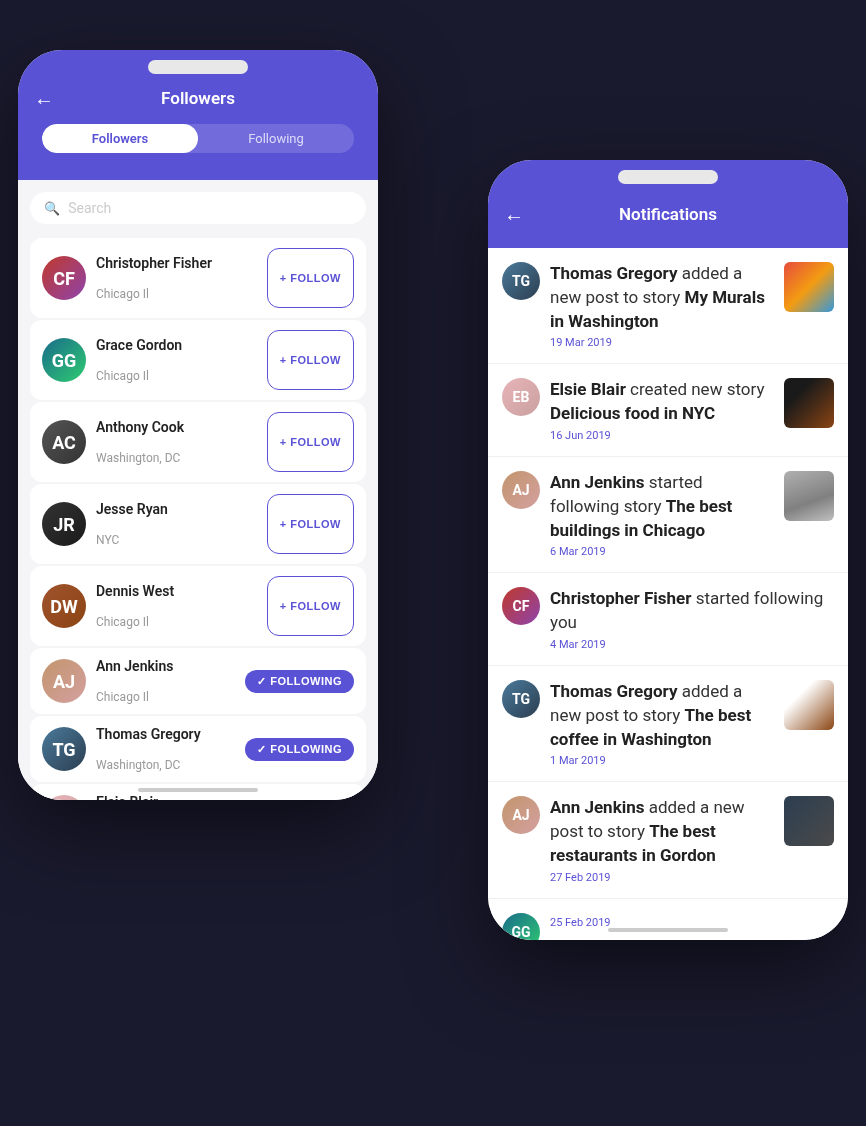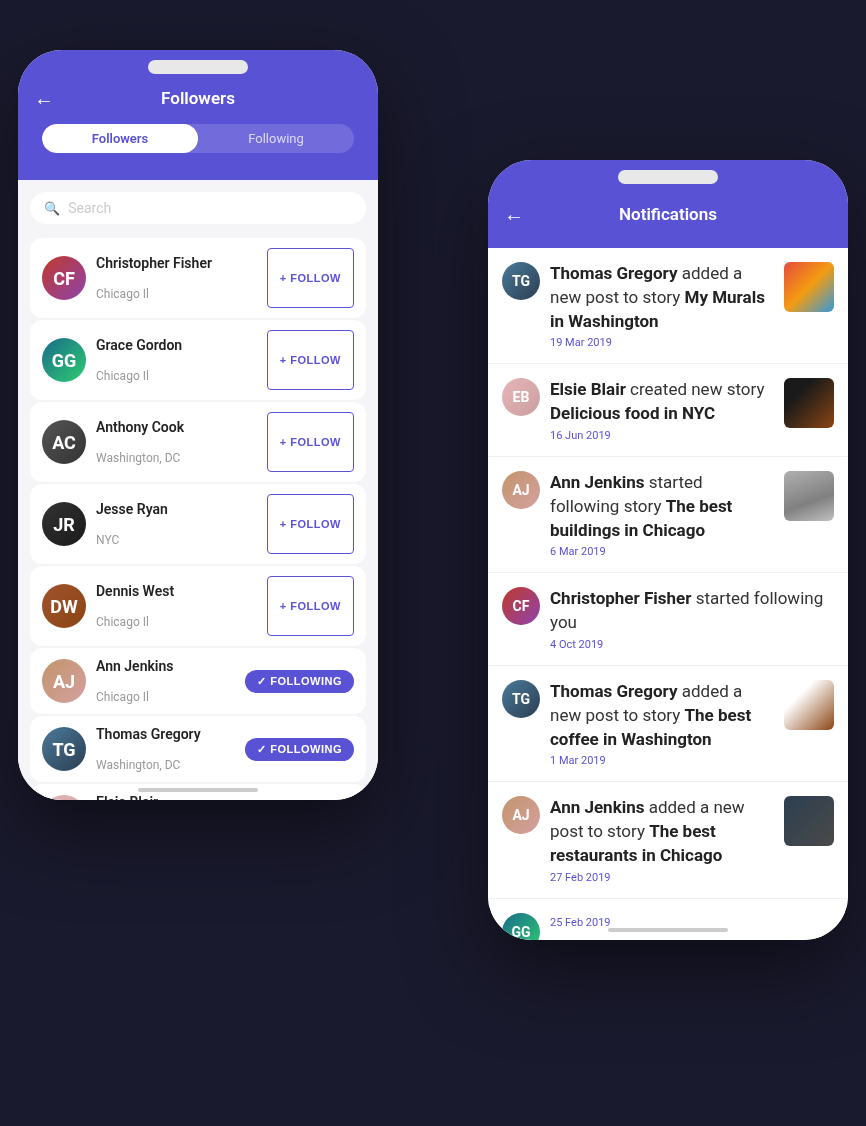--- a/index.html
+++ b/index.html
@@ -146,21 +146,21 @@
     .follower-location {
       font-size: 12px;
       color: #999;
       margin-top: 16px;
     }
 
     .follow-btn {
       border: 1.5px solid #5a52d5;
       background: transparent;
       color: #5a52d5;
-      border-radius: 4px;
+      border-radius: 12px;
       padding: 23px 12px;
       font-size: 11px;
       font-weight: 600;
       cursor: pointer;
       white-space: nowrap;
       letter-spacing: 0.5px;
     }
 
     .following-btn {
       background: #5a52d5;
@@ -471,42 +471,42 @@
           <div class="img-buildings"></div>
         </div>
       </div>
 
       <div class="notif-item">
         <div class="notif-avatar" style="background:linear-gradient(135deg,#c0392b,#8e44ad);">CF</div>
         <div class="notif-content">
           <div class="notif-text">
             <strong>Christopher Fisher</strong> started following you
           </div>
-          <div class="notif-date">4 Oct 2019</div>
+          <div class="notif-date">4 Mar 2019</div>
         </div>
       </div>
 
       <div class="notif-item">
         <div class="notif-avatar" style="background:linear-gradient(135deg,#4a7a9b,#2c3e50);">TG</div>
         <div class="notif-content">
           <div class="notif-text">
             <strong>Thomas Gregory</strong> added a new post to story <strong>The best coffee in Washington</strong>
           </div>
           <div class="notif-date">1 Mar 2019</div>
         </div>
         <div class="notif-image">
           <div class="img-coffee"></div>
         </div>
       </div>
 
       <div class="notif-item">
         <div class="notif-avatar" style="background:linear-gradient(135deg,#c2956c,#d4a0a0);">AJ</div>
         <div class="notif-content">
           <div class="notif-text">
-            <strong>Ann Jenkins</strong> added a new post to story <strong>The best restaurants in Chicago</strong>
+            <strong>Ann Jenkins</strong> added a new post to story <strong>The best restaurants in Gordon</strong>
           </div>
           <div class="notif-date">27 Feb 2019</div>
         </div>
         <div class="notif-image">
           <div class="img-restaurant"></div>
         </div>
       </div>
 
       <div class="notif-item">
         <div class="notif-avatar" style="background:linear-gradient(135deg,#1a6b8a,#2ecc71);">GG</div>

